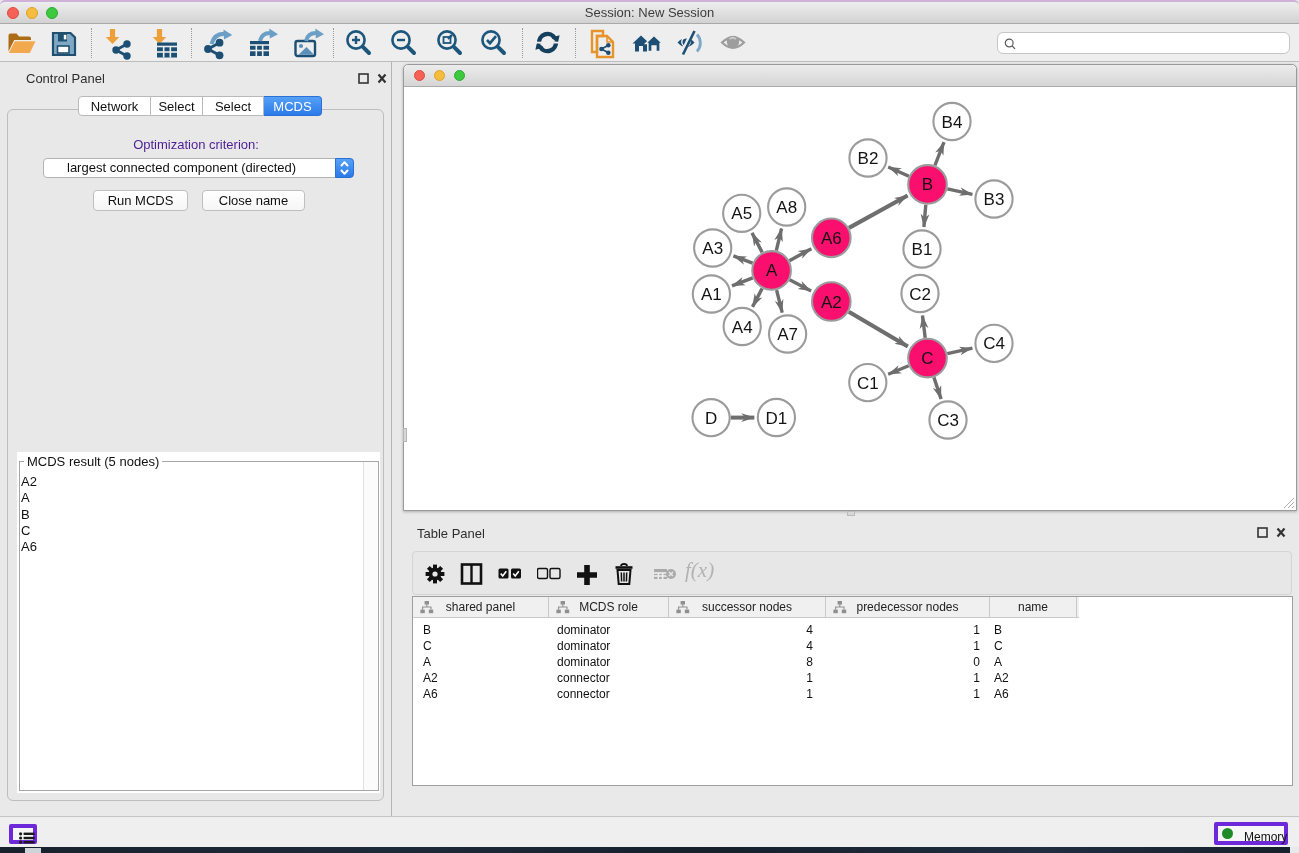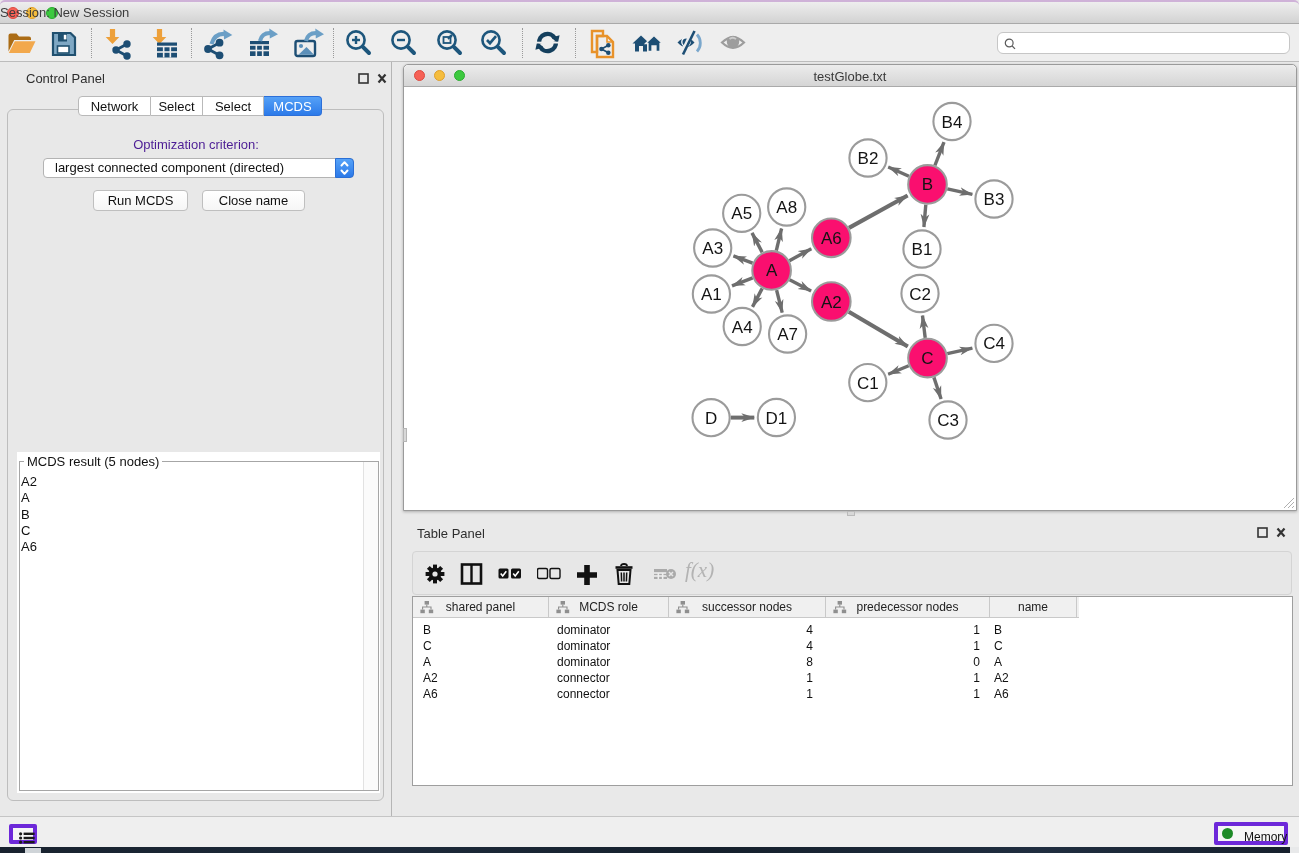--- a/index.html
+++ b/index.html
@@ -1,34 +1,34 @@
 <!DOCTYPE html>
 <html><head><meta charset="utf-8">
 <style>
 *{margin:0;padding:0;box-sizing:border-box}
 html,body{width:1299px;height:853px;overflow:hidden}
 body{font-family:"Liberation Sans",sans-serif;background:#e9e9e9;position:relative}
 .abs{position:absolute}
 .titlebar{left:0;top:0;width:1299px;height:24px;background:linear-gradient(#eeeeee,#d2d2d2);border-top:2px solid #cfb2d8;border-bottom:1px solid #a9a9a9;border-radius:5px 5px 0 0}
 .tl{width:12px;height:12px;border-radius:50%;top:7px}
-.title-txt{top:5px;width:100%;text-align:left;font-size:13px;color:#3c3c3c}
+.title-txt{top:5px;width:100%;text-align:center;font-size:13px;color:#3c3c3c}
 .toolbar{left:0;top:24px;width:1299px;height:38px;background:#eeeeee;border-bottom:1px solid #bcbcbc}
 .tsep{top:28px;height:30px;width:0;border-left:1px dotted #9a9a9a}
 .searchbox{left:997px;top:32px;width:293px;height:22px;background:#fff;border:1px solid #c6c6c6;border-radius:6px}
 
 .cpanel{left:0;top:62px;width:392px;height:754px;background:#e9e9e9;border-right:1px solid #b5b5b5}
 .ptitle{font-size:13px;color:#2e2e2e}
 .tabwrap{height:20px;display:flex;font-size:13px;line-height:19px;text-align:center;color:#111}
 .tab{background:#fff;border:1px solid #b9b9b9;border-left:none;padding:0}
 .tab.first{border-left:1px solid #b9b9b9;border-radius:4px 0 0 4px}
 .tab.last{border-radius:0 4px 4px 0}
 .tab.sel{background:linear-gradient(#55a1f7,#2c7ae9);border-color:#2c6fd8;color:#fff}
 .tabpane{left:7px;top:109px;width:377px;height:692px;border:1px solid #bdbdbd;border-radius:6px;background:#e8e8e8}
 .btn{background:linear-gradient(#ffffff,#f6f6f6);border:1px solid #bfbfbf;border-radius:4px;font-size:13px;color:#111;text-align:center}
-.combo{left:43px;top:158px;width:311px;height:20px;background:#fff;border:1px solid #b3b3b3;border-radius:4px;font-size:13px;color:#111;line-height:18px;padding-left:11px}
+.combo{left:43px;top:158px;width:311px;height:20px;background:#fff;border:1px solid #b3b3b3;border-radius:4px;font-size:13px;color:#111;line-height:18px;padding-left:23px}
 .combo .step{position:absolute;right:-1px;top:-1px;width:19px;height:20px;border-radius:0 4px 4px 0;background:linear-gradient(#56a2f8,#2b79e8);border:1px solid #2a6fd6}
 .resbox{left:17px;top:452px;width:363px;height:341px;background:#fff}
 .fieldset{left:1.5px;top:9px;width:360px;height:330px;border:1px solid #a6a6a6}
 .legend{left:7px;top:2px;background:#fff;padding:0 3px;font-size:13px;color:#111}
 .reslist{left:4px;top:22px;font-size:13px;color:#111;line-height:16.3px}
 .scrolltrack{right:2px;top:10px;width:15px;height:328px;background:#fbfbfb;border-left:1px solid #e2e2e2}
 
 .netwin{left:403px;top:64px;width:894px;height:447px;background:#fff;border:1px solid #9a9a9a;border-radius:5px 5px 0 0;box-shadow:0 1px 3px rgba(0,0,0,.25)}
 .nettitle{left:0;top:0;width:100%;height:22px;background:linear-gradient(#ececec,#d5d5d5);border-bottom:1px solid #aaaaaa;border-radius:5px 5px 0 0}
 .ntl{width:11px;height:11px;border-radius:50%;top:5px}
@@ -220,21 +220,20 @@
  <div class="abs legend">MCDS result (5 nodes)</div>
  <div class="abs reslist">A2<br>A<br>B<br>C<br>A6</div>
  <div class="abs scrolltrack"></div>
 </div>
 
 <div class="abs netwin">
  <div class="abs nettitle"></div>
  <div class="abs ntl" style="left:9.5px;background:#f66156;border:1px solid #dd4b41"></div>
  <div class="abs ntl" style="left:29.5px;background:#f5bd3e;border:1px solid #dfa02c"></div>
  <div class="abs ntl" style="left:49.5px;background:#3dc93f;border:1px solid #2aad31"></div>
- <div class="abs" style="left:0;top:4px;width:100%;text-align:center;font-size:13px;color:#3a3a3a">testGlobe.txt</div>
  <svg class="abs" style="left:0;top:22px" width="892" height="424" viewBox="0 0 892 424" font-family="Liberation Sans,sans-serif">
   <defs>
         <marker id="arr" markerUnits="userSpaceOnUse" markerWidth="14" markerHeight="11" refX="13" refY="5" orient="auto">
           <path d="M0,0.6 L13.5,5 L0,9.4 L3.8,5 Z" fill="#6e6e6e"></path>
         </marker>
       </defs>
 <line x1="348.7" y1="190.8" x2="328.0" y2="198.9" stroke="#6e6e6e" stroke-width="3.4" marker-end="url(#arr)"></line>
 <line x1="385.6" y1="192.8" x2="407.1" y2="204.0" stroke="#6e6e6e" stroke-width="3.4" marker-end="url(#arr)"></line>
 <line x1="348.6" y1="176.2" x2="329.4" y2="168.9" stroke="#6e6e6e" stroke-width="3.4" marker-end="url(#arr)"></line>
 <line x1="358.2" y1="201.4" x2="348.5" y2="219.9" stroke="#6e6e6e" stroke-width="3.4" marker-end="url(#arr)"></line>

